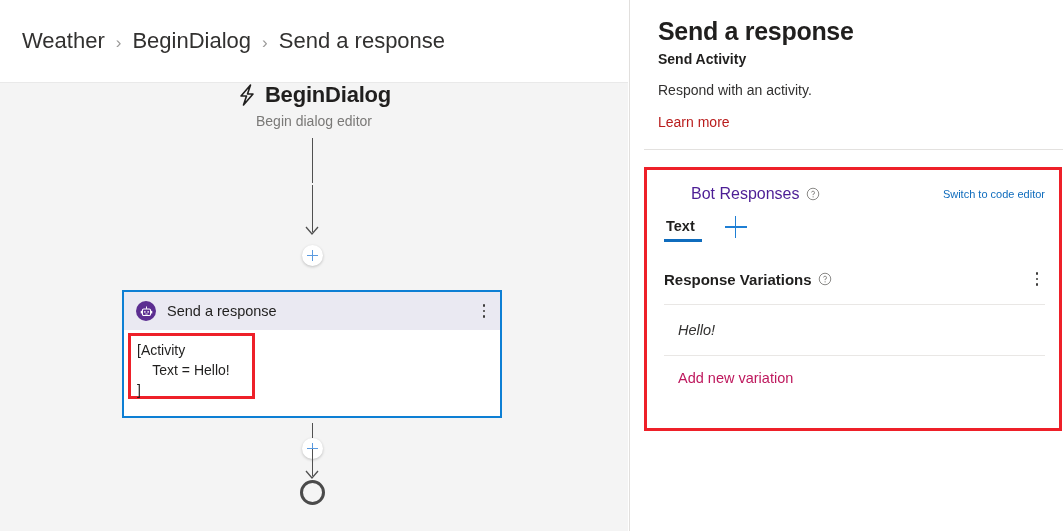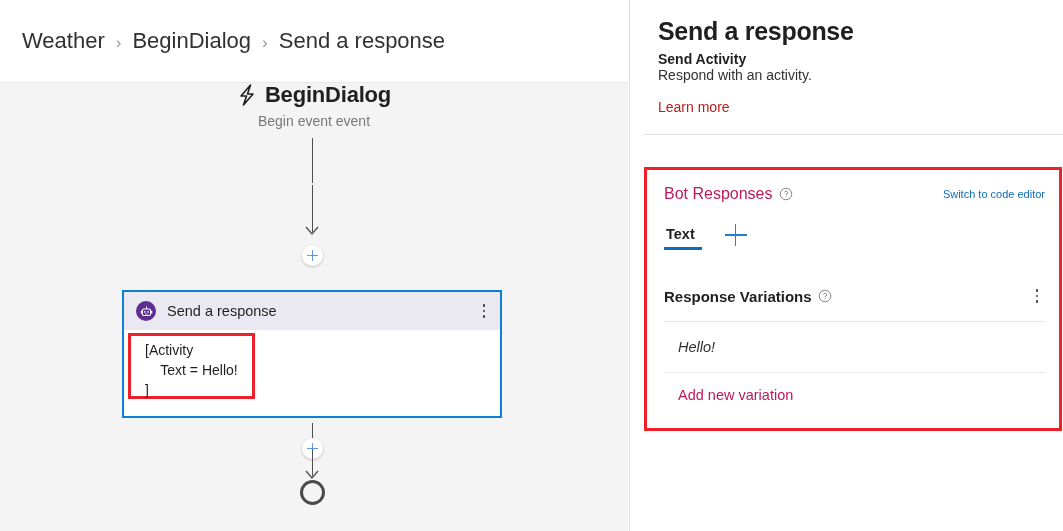--- a/index.html
+++ b/index.html
@@ -201,21 +201,21 @@
     height: 86px;
   }
   .code-box {
     position: absolute;
     left: 4px;
     top: 3px;
     width: 127px;
     height: 66px;
     border: 3px solid #ee2029;
     box-sizing: border-box;
-    padding: 4px 0 0 14px;
+    padding: 4px 0 0 6px;
   }
   .code-line {
     font-size: 14px;
     color: #201f1e;
     line-height: 20px;
     white-space: pre;
   }
 
   
   .right-pane {
@@ -238,20 +238,21 @@
   }
   .panel-subtitle {
     font-size: 14px;
     font-weight: bold;
     color: #201f1e;
     margin-top: 3px;
   }
   .panel-desc {
     font-size: 14px;
     color: #323130;
+    margin-top: 15px;
   }
   .learn-more {
     display: inline-block;
     font-size: 14px;
     color: #b91c1c;
     margin-top: 16px;
     cursor: pointer;
   }
   .panel-divider {
     height: 1px;
@@ -274,40 +275,41 @@
     position: relative;
     height: 100%;
   }
   .bot-resp-row {
     display: flex;
     align-items: center;
     padding-top: 15px;
   }
   .bot-resp-label {
     font-size: 16px;
-    color: #be185d;
+    color: #4c1d95;
+    margin-left: 27px;
   }
   .help-icon {
     margin-left: 6px;
     display: inline-flex;
     vertical-align: middle;
   }
   .help-icon svg { display: block; }
   .spacer { flex: 1 1 auto; }
   .switch-code {
     font-size: 11px;
     color: #0f6cbd;
     cursor: pointer;
     white-space: nowrap;
   }
 
   .tabs-row {
     display: flex;
     align-items: center;
-    margin-top: 20px;
+    margin-top: 12px;
     height: 30px;
   }
   .tab {
     position: relative;
     font-size: 14.5px;
     font-weight: bold;
     color: #201f1e;
     padding: 0 2px 8px 2px;
     cursor: pointer;
   }
@@ -330,21 +332,21 @@
     content: "";
     position: absolute;
     background: #1f7fd4;
   }
   .add-tab::before { left: 0; top: 10px; width: 22px; height: 1.6px; }
   .add-tab::after  { top: 0; left: 10px; height: 22px; width: 1.6px; }
 
   .variations-row {
     display: flex;
     align-items: center;
-    margin-top: 31px;
+    margin-top: 22px;
     height: 24px;
   }
   .variations-label {
     font-size: 15px;
     font-weight: bold;
     color: #201f1e;
   }
   .row-divider {
     height: 1px;
     background: #e9e7e5;
@@ -382,21 +384,21 @@
     <div class="canvas"></div>
 
     <div class="trigger-title">
       <span class="bolt-icon">
         <svg width="20" height="24" viewBox="0 0 20 24">
           <path d="M13.5 2 L4 13 L9.5 13 L6.5 22 L16 11 L10.5 11 Z" fill="none" stroke="#201f1e" stroke-width="1.6" stroke-linejoin="round"></path>
         </svg>
       </span>
       <span class="trigger-name">BeginDialog</span>
     </div>
-    <div class="trigger-sub">Begin event event</div>
+    <div class="trigger-sub">Begin dialog editor</div>
 
     <div class="vline v1"></div>
     <div class="plus-btn p1"></div>
     <div class="vline v2"></div>
     <div class="arrow-down a1">
       <svg width="14" height="9" viewBox="0 0 14 9">
         <path d="M1 1 L7 8 L13 1" fill="none" stroke="#505050" stroke-width="1.3"></path>
       </svg>
     </div>
 

